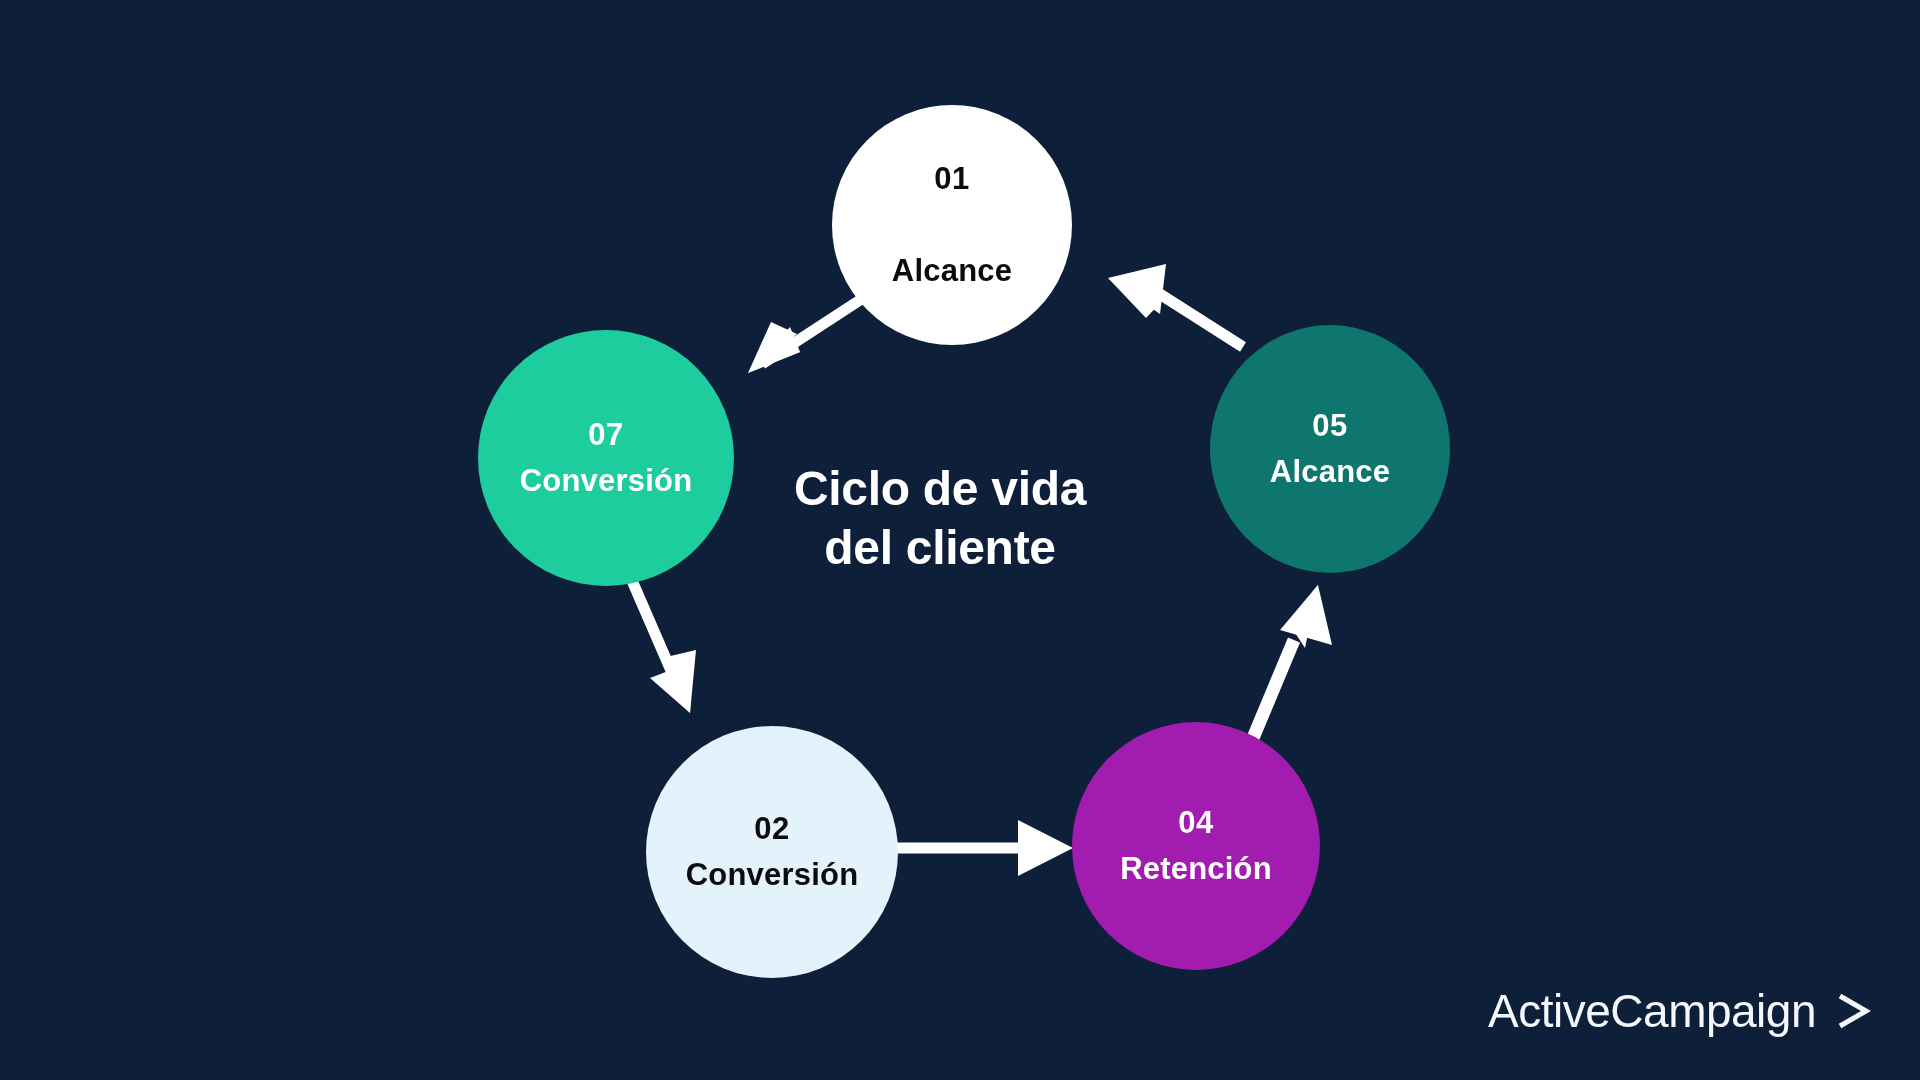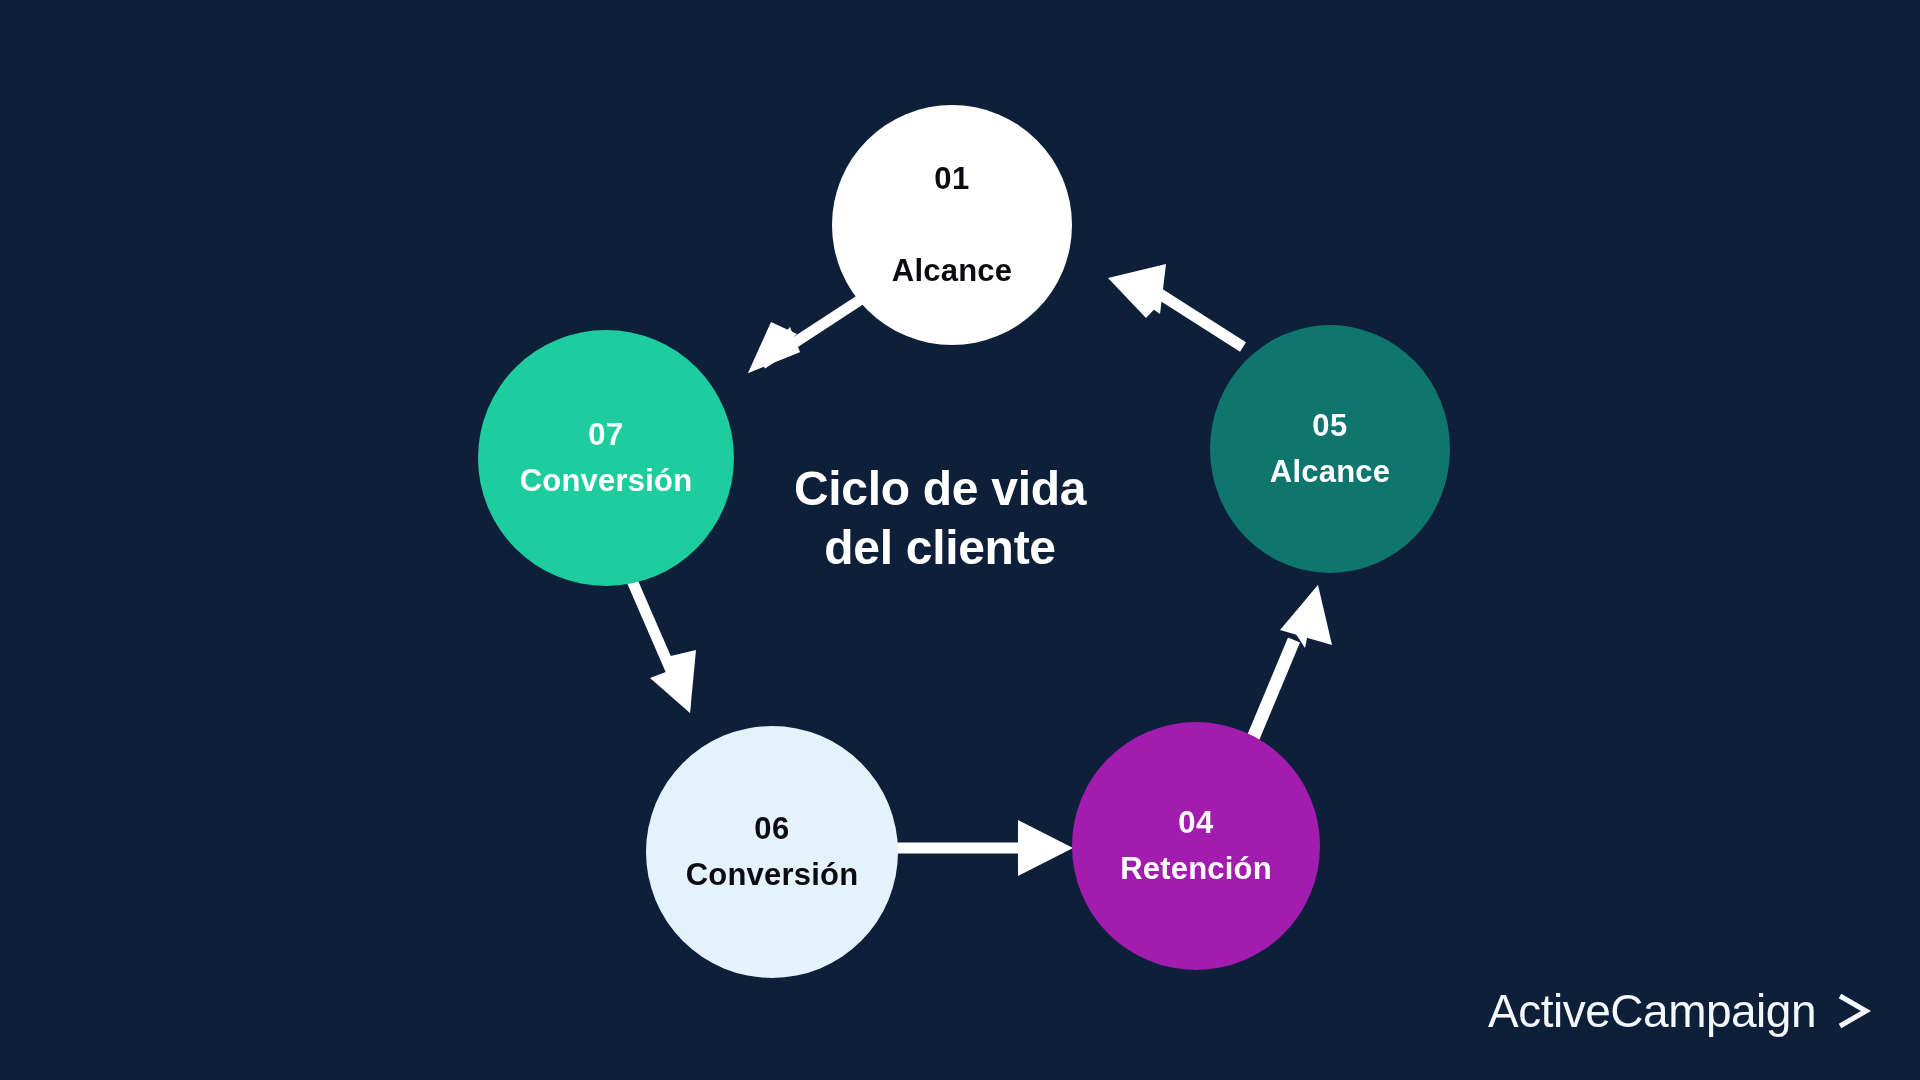--- a/index.html
+++ b/index.html
@@ -179,21 +179,21 @@
     <span class="num">01</span>
     <span class="label">Alcance</span>
   </div>
 
   <div class="node" id="node-02">
     <span class="num">07</span>
     <span class="label">Conversión</span>
   </div>
 
   <div class="node" id="node-03">
-    <span class="num">06</span>
+    <span class="num">02</span>
     <span class="label">Conversión</span>
   </div>
 
   <div class="node" id="node-04">
     <span class="num">04</span>
     <span class="label">Retención</span>
   </div>
 
   <div class="node" id="node-05">
     <span class="num">05</span>

